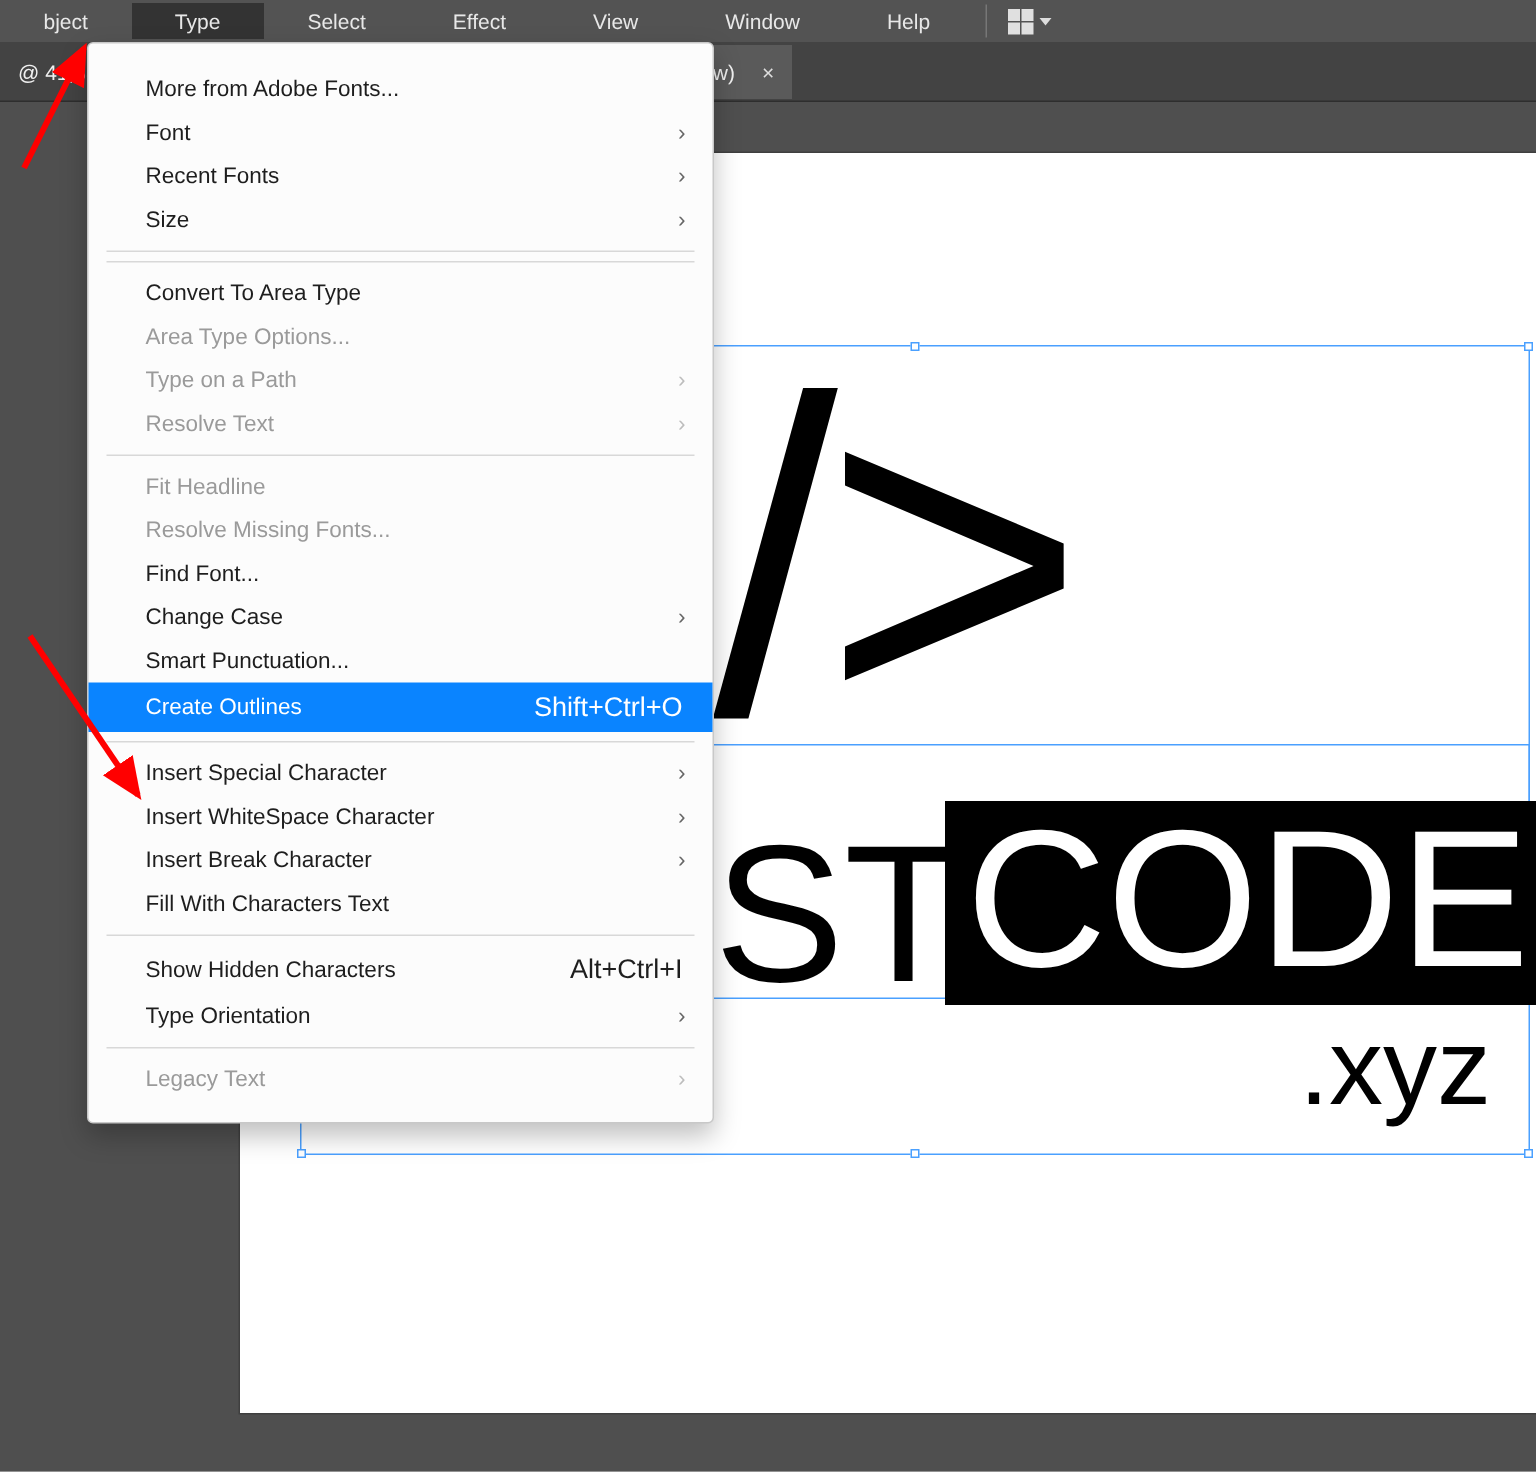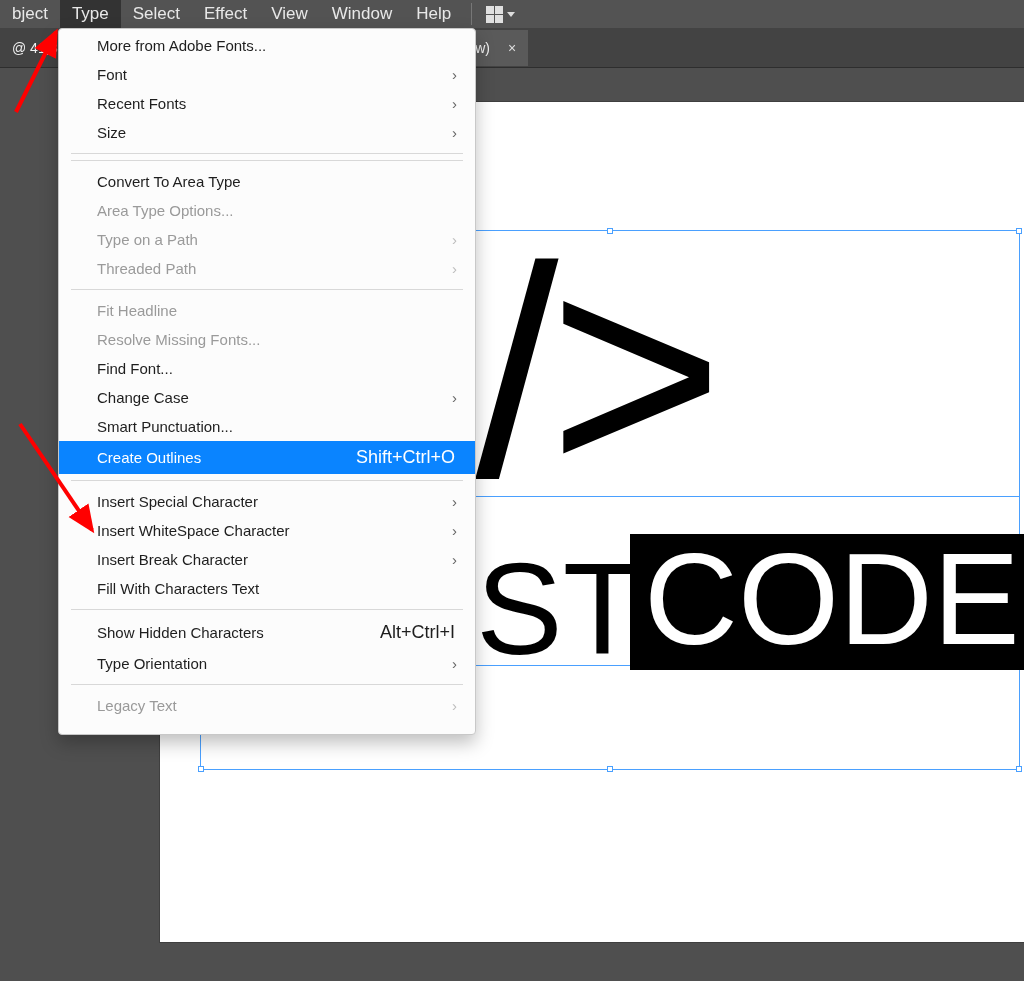--- a/index.html
+++ b/index.html
@@ -15,22 +15,22 @@
   }
   
   .menubar {
     height: 28px;
     background: #535353;
     display: flex;
     align-items: center;
     padding: 0 0 0 0;
   }
   .menubar .menu-item {
-    padding: 4px 12px;
-    font-size: 17px;
+    padding: 4px 29px;
+    font-size: 14px;
     color: #e8e8e8;
     cursor: default;
   }
   .menubar .menu-item.active {
     background: #333333;
   }
   .menubar .menu-sep {
     width: 1px;
     height: 22px;
     background: #777;
@@ -150,21 +150,21 @@
   .dropdown {
     position: absolute;
     left: 58px;
     top: 28px;
     width: 418px;
     background: #fcfcfc;
     border: 1px solid #c8c8c8;
     border-radius: 4px;
     box-shadow: 0 8px 18px rgba(0,0,0,0.25);
     color: #1e1e1e;
-    padding-top: 2px;
+    padding-top: 16px;
     padding-bottom: 14px;
     z-index: 50;
   }
   .dropdown .mi {
     padding: 6px 20px 6px 38px;
     font-size: 15px;
     display: flex;
     justify-content: space-between;
     align-items: center;
     position: relative;
@@ -237,20 +237,21 @@
     </div>
 
     <div class="logo-sym" style="left:150px; top:120px;">&lt;/&gt;</div>
 
     <div class="selection-box" style="left:60px; top:394px; width:800px; height:170px;"></div>
 
     <div class="logo-text1" style="left:316px; top:442px;">ST</div>
 
     <div class="logo-code" style="left:470px; top:432px;">CODE</div>
 
+    <div class="logo-xyz" style="left:706px; top:574px;">.xyz</div>
   </div>
 </div>
 
 <div class="dropdown" id="type-dropdown">
     <div class="mi">
       <span>More from Adobe Fonts...</span>
     </div>
     <div class="mi">
       <span>Font</span>
       <span class="arrow">›</span>
@@ -269,21 +270,21 @@
       <span>Convert To Area Type</span>
     </div>
     <div class="mi disabled">
       <span>Area Type Options...</span>
     </div>
     <div class="mi disabled">
       <span>Type on a Path</span>
       <span class="arrow">›</span>
     </div>
     <div class="mi disabled">
-      <span>Threaded Path</span>
+      <span>Resolve Text</span>
       <span class="arrow">›</span>
     </div>
     <div class="sep"></div>
     <div class="mi disabled">
       <span>Fit Headline</span>
     </div>
     <div class="mi disabled">
       <span>Resolve Missing Fonts...</span>
     </div>
     <div class="mi">

